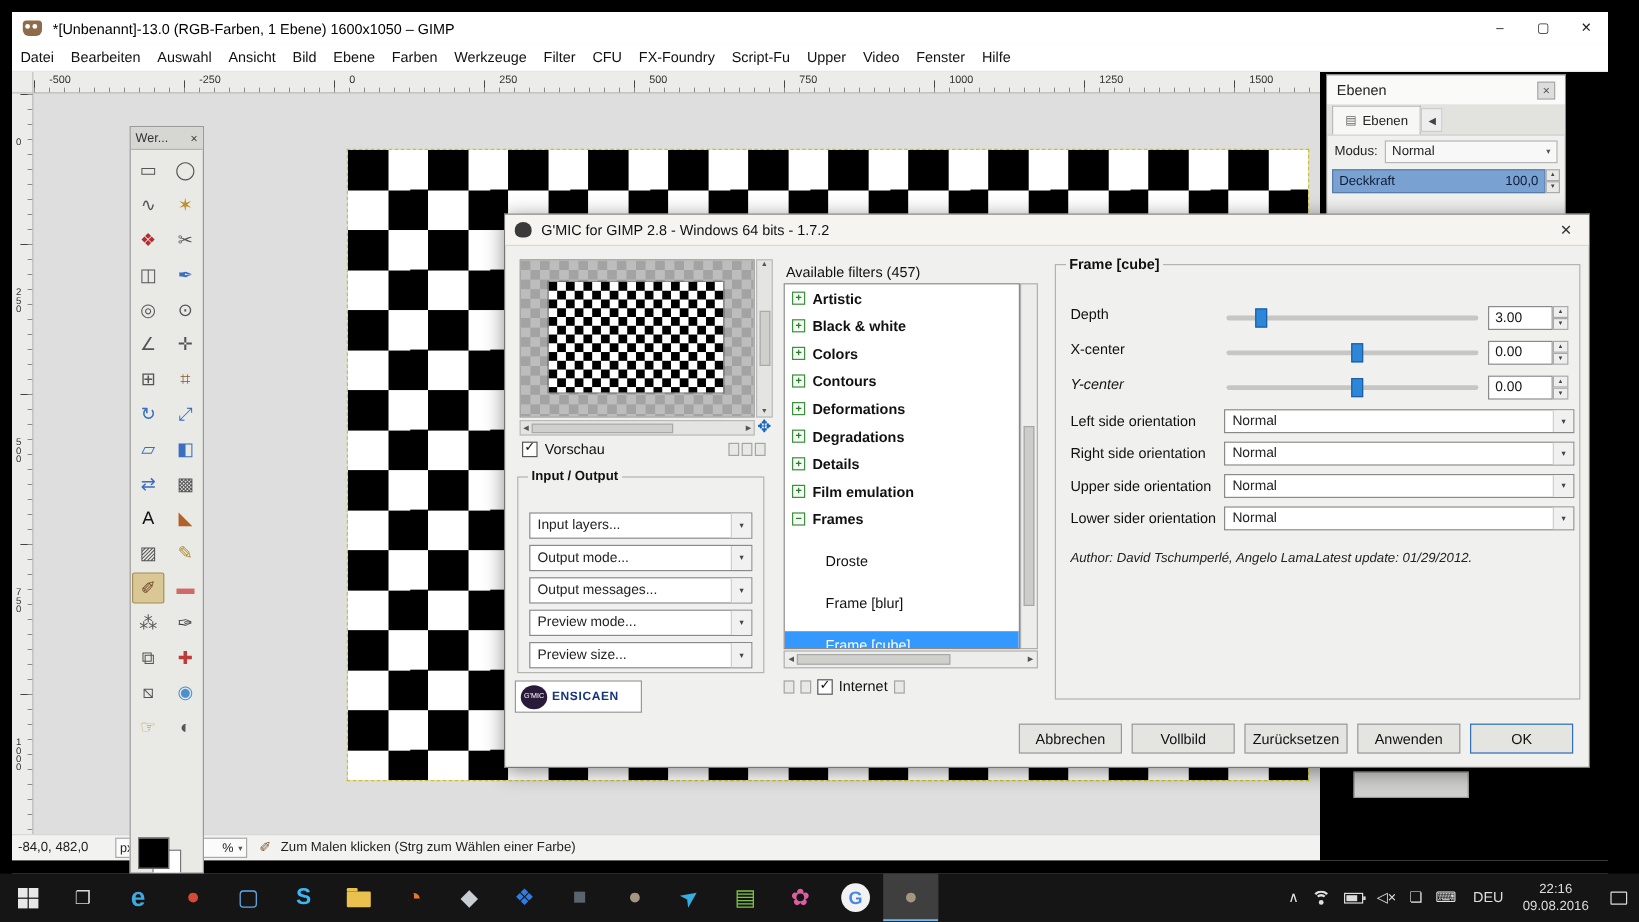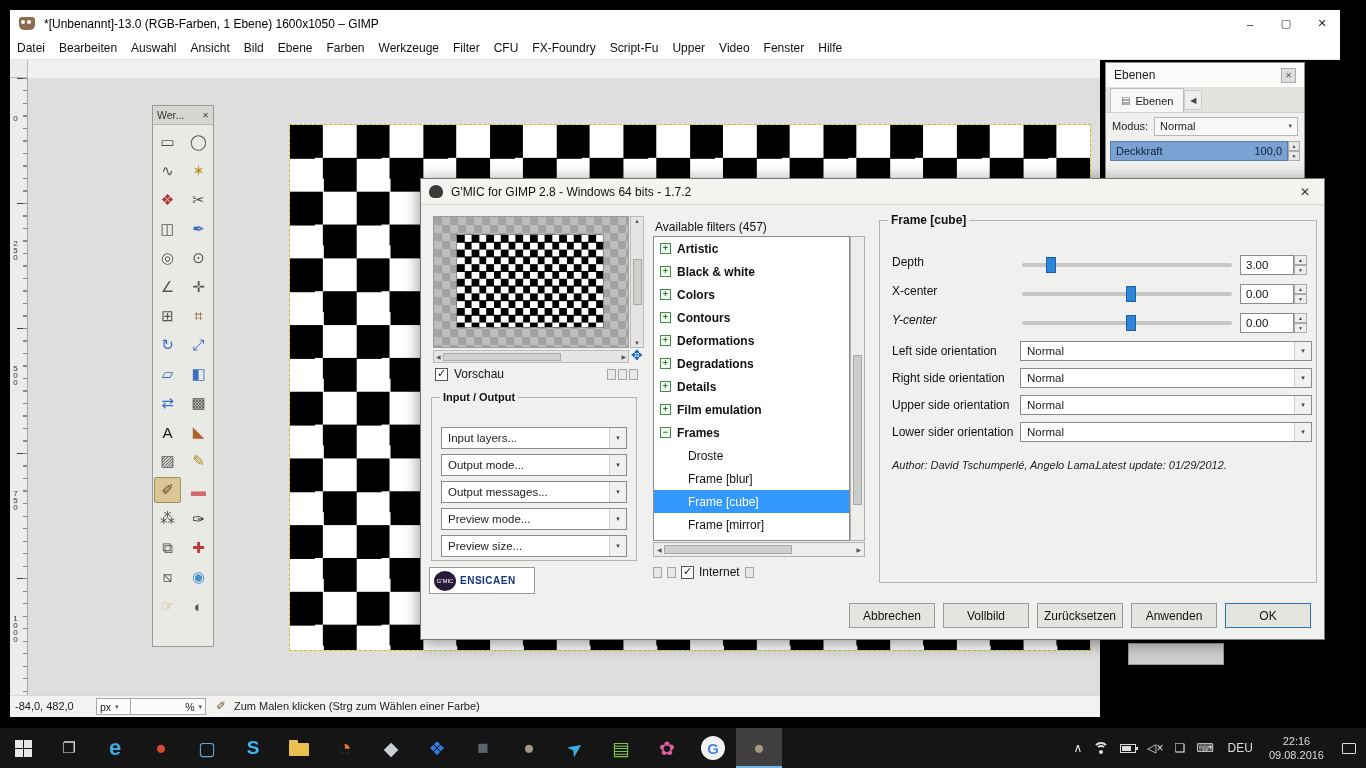--- a/index.html
+++ b/index.html
@@ -52,21 +52,21 @@
   .lp-tabnav{margin-left:auto;width:18px;height:20px;display:flex;align-items:center;justify-content:center;font-size:8px;color:#444;background:#eee;border:1px solid #ccc;margin:0 2px 2px 0;}
   .lp-mode{height:26px;display:flex;align-items:center;font-size:11px;padding:0 6px;gap:6px;color:#222;}
   .lp-mode-combo{flex:1;height:19px;background:#f8f8f8;border:1px solid #b5b5b5;display:flex;align-items:center;padding:0 5px;font-size:11px;justify-content:space-between;}
   .lp-oprow{display:flex;margin:2px 4px 0 4px;height:20px;}
   .lp-opacity{flex:1;background:#79a1d1;border:1px solid #567ea8;display:flex;align-items:center;font-size:11px;color:#0e1e38;padding:0 5px;}
   .lp-op-val{margin-left:auto;}
   .lp-spin{width:12px;display:flex;flex-direction:column;}
   .lp-spin span{flex:1;background:#e8e8e6;border:1px solid #aaa;font-size:5px;display:flex;align-items:center;justify-content:center;color:#444;}
 
   
-  #toolbox{position:absolute;left:108px;top:105px;width:62px;height:542px;background:#e9e9e6;border:1px solid #9a9a9a;z-index:4;overflow:hidden;margin-left:44px;}
+  #toolbox{position:absolute;left:108px;top:105px;width:62px;height:623px;background:#e9e9e6;border:1px solid #9a9a9a;z-index:4;overflow:hidden;}
   .tb-title{height:19px;background:#d6d6d2;display:flex;align-items:center;font-size:10.5px;padding:0 4px;color:#333;border-bottom:1px solid #b5b5b5;}
   .tb-x{margin-left:auto;font-size:8px;color:#444;}
   .tb-grid{display:grid;grid-template-columns:repeat(2,27px);justify-content:center;gap:3px 4px;padding-top:4px;}
   .tool{width:27px;height:26px;display:flex;align-items:center;justify-content:center;font-size:15px;border-radius:2px;}
   .tool.selected{background:#d9c795;border:1px solid #a38f55;}
   .fgbg{position:absolute;left:6px;top:592px;width:46px;height:40px;}
   .bg-sw{position:absolute;left:12px;top:10px;width:24px;height:24px;background:#fff;border:1px solid #777;}
   .fg-sw{position:absolute;left:0;top:0;width:26px;height:26px;background:#000;border:1px solid #777;}
 
   
@@ -96,21 +96,21 @@
   .combo-text{white-space:nowrap;overflow:hidden;}
   .combo-arrow{margin-left:auto;width:17px;align-self:stretch;display:flex;align-items:center;justify-content:center;background:#f1f1f1;border-left:1px solid #cfcfcf;font-size:7px;color:#444;}
   .io-combo{position:absolute;left:9px;width:186px;height:22px;}
   .g-logo{position:absolute;left:8px;top:388px;width:106px;height:27px;background:#fff;border:1px solid #999;display:flex;align-items:center;gap:4px;padding:0 4px;}
   .g-logo-badge{min-width:22px;height:20px;border-radius:50%;background:#2a1a3a;color:#fff;font-size:6px;display:flex;align-items:center;justify-content:center;}
   .g-logo-text{font-size:10px;font-weight:bold;color:#16337e;letter-spacing:.5px;}
   .g-filters-header{position:absolute;left:234px;top:41px;font-size:12px;color:#111;}
   .g-list{position:absolute;left:232px;top:57px;width:197px;height:305px;background:#fff;border:1px solid #8a8a8a;overflow:hidden;font-size:12px;color:#111;}
   .g-row{height:23px;display:flex;align-items:center;padding-left:6px;gap:6px;white-space:nowrap;}
   .g-row.cat{font-weight:bold;}
-  .g-row.child{padding-left:34px;}
+  .g-row.child{padding-left:34px;margin-top:12px;}
   .g-row.selected{background:#39f;color:#fff;}
   .tree-box{width:11px;height:11px;border:1px solid #3e8e3e;color:#2a7a2a;font-size:9px;line-height:9px;display:flex;align-items:center;justify-content:center;background:#f4faf4;flex:none;font-weight:bold;}
   .g-list-vsb{position:absolute;left:429px;top:57px;width:15px;height:305px;background:#ededeb;border:1px solid #b0b0b0;}
   .g-list-vsb .thumb{position:absolute;left:2px;top:118px;width:9px;height:150px;background:#cccccb;border:1px solid #a8a8a8;}
   .g-list-hsb{position:absolute;left:232px;top:363px;width:212px;height:15px;background:#ededeb;border:1px solid #b0b0b0;display:flex;align-items:center;font-size:6px;color:#555;padding:0 3px;gap:2px;}
   .g-list-hsb .thumb{height:9px;width:128px;background:#cfcfcc;border:1px solid #a8a8a8;}
   .g-list-hsb .sb-right{margin-left:auto;}
   .g-internet{position:absolute;left:232px;top:386px;display:flex;align-items:center;gap:5px;font-size:12px;color:#111;}
   .g-params{position:absolute;left:458px;top:34px;width:438px;height:370px;}
   .g-params legend{font-size:12px;}
@@ -181,20 +181,31 @@
         <span class="menu-item">Filter</span>
         <span class="menu-item">CFU</span>
         <span class="menu-item">FX-Foundry</span>
         <span class="menu-item">Script-Fu</span>
         <span class="menu-item">Upper</span>
         <span class="menu-item">Video</span>
         <span class="menu-item">Fenster</span>
         <span class="menu-item">Hilfe</span>
       </div>
     <div class="ruler-corner"></div>
+    <div class="hruler" id="hruler">
+        <span class="hr-mark" style="left: 13px;">-500</span>
+        <span class="hr-mark" style="left: 138px;">-250</span>
+        <span class="hr-mark" style="left: 263px;">0</span>
+        <span class="hr-mark" style="left: 388px;">250</span>
+        <span class="hr-mark" style="left: 513px;">500</span>
+        <span class="hr-mark" style="left: 638px;">750</span>
+        <span class="hr-mark" style="left: 763px;">1000</span>
+        <span class="hr-mark" style="left: 888px;">1250</span>
+        <span class="hr-mark" style="left: 1013px;">1500</span>
+      </div>
     <div class="vruler" id="vruler">
         <span class="vr-mark" style="top: 36px;">0</span>
         <span class="vr-mark" style="top: 161px;">250</span>
         <span class="vr-mark" style="top: 286px;">500</span>
         <span class="vr-mark" style="top: 411px;">750</span>
         <span class="vr-mark" style="top: 536px;">1000</span>
       </div>
     <div class="canvas-area">
       <div class="checker-image"></div>
     </div>

